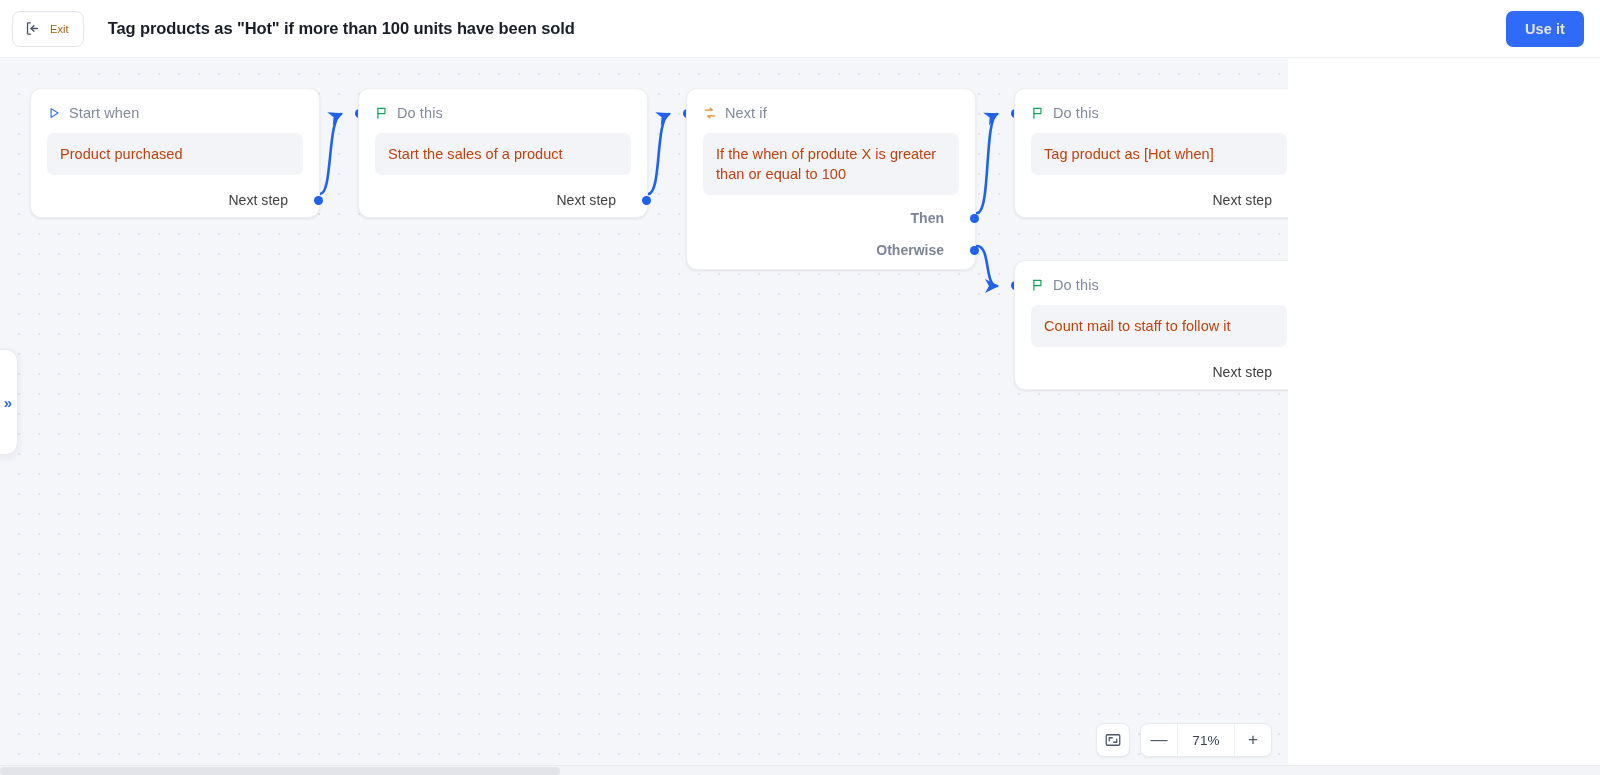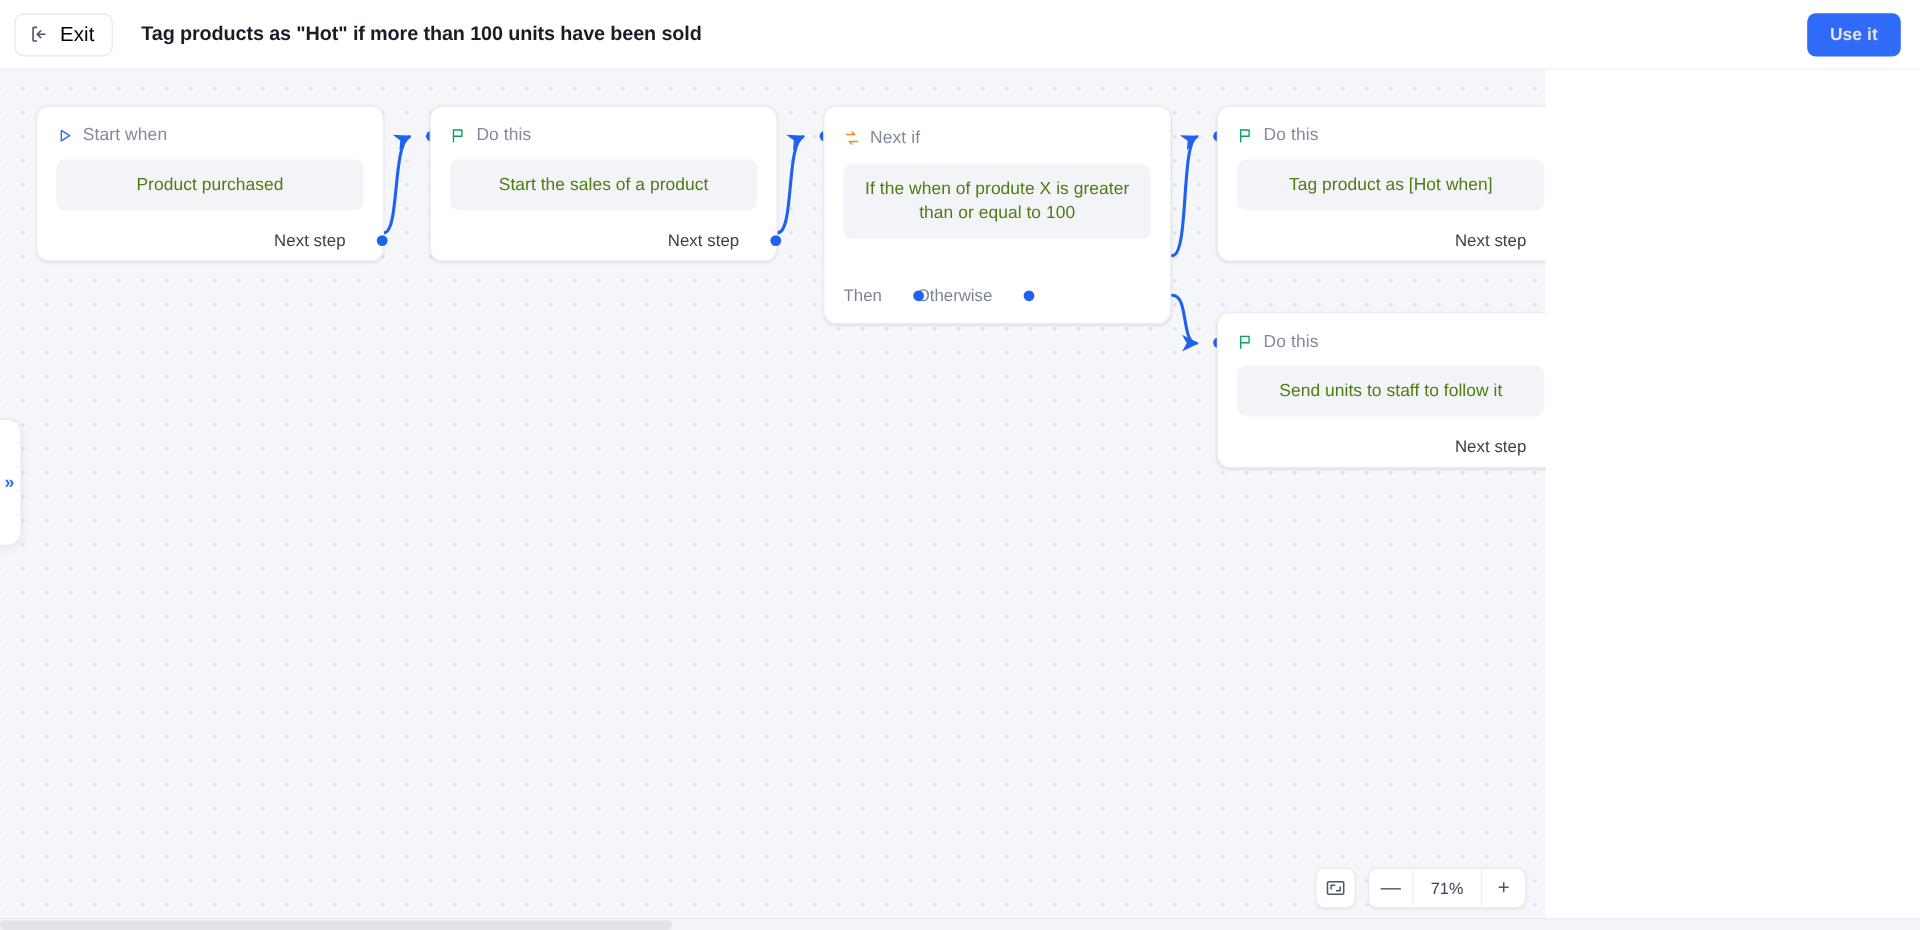--- a/index.html
+++ b/index.html
@@ -38,22 +38,22 @@
     padding: 0 14px 0 11px;
     display: flex;
     align-items: center;
     gap: 9px;
     background: #ffffff;
     border: 1px solid #e3e6ec;
     border-radius: 8px;
     cursor: pointer;
   }
   .exit-label {
-    font-size: 17px;
-    color: #000000;
+    font-size: 11px;
+    color: #a16207;
     font-weight: 400;
     letter-spacing: .1px;
   }
 
   .page-title {
     margin-left: 24px;
     font-size: 16.5px;
     font-weight: 700;
     color: #181d27;
     letter-spacing: -.1px;
@@ -116,45 +116,46 @@
     color: #818a9c;
     font-weight: 400;
     letter-spacing: .1px;
   }
 
   .node-body {
     background: #f3f4f8;
     border-radius: 7px;
     padding: 11px 13px;
     font-size: 14.5px;
-    color: #4d7c0f;
+    color: #c2410c;
     line-height: 20px;
     letter-spacing: .05px;
-    text-align: center;
   }
 
   .node-foot {
     margin-top: auto;
     padding-top: 16px;
     display: flex;
     justify-content: flex-end;
     align-items: center;
     font-size: 14px;
     color: #404040;
     letter-spacing: .05px;
   }
   .node-foot .port-row { display: flex; align-items: center; gap: 6px; height: 18px; }
   .branch-rows {
     margin-top: auto;
     padding-top: 14px;
     display: flex;
+    flex-direction: column;
     align-items: flex-end;
     gap: 14px;
     font-size: 14px;
     color: #7b8496;
+    font-weight: bold;
   }
   .branch-rows .port-row { display: flex; align-items: center; gap: 6px; height: 18px; }
 
   
   .dot {
     width: 9px; height: 9px;
     border-radius: 50%;
     background: #1f62ef;
     display: inline-block;
     cursor: pointer;
@@ -398,21 +399,21 @@
     <div class="node" style="left:1014px; top:202px; width:290px; height:130px;">
       <div class="node-head">
         <span style="display:flex;">
           <svg width="14" height="14" viewBox="0 0 24 24" fill="none" stroke="#11a05c" stroke-width="2" stroke-linecap="round" stroke-linejoin="round">
             <path d="M5 21V4"></path>
             <path d="M5 4h12v9H5"></path>
           </svg>
         </span>
         <span class="node-head-label">Do this</span>
       </div>
-      <div class="node-body">Send units to staff to follow it</div>
+      <div class="node-body">Count mail to staff to follow it</div>
       <div class="node-foot">
         <span class="port-row">
           <span>Next step</span>
           <span class="dot dot-out"></span>
         </span>
       </div>
     </div>
 
     <div class="drawer-handle">
       <span class="chev-dbl">»</span>

